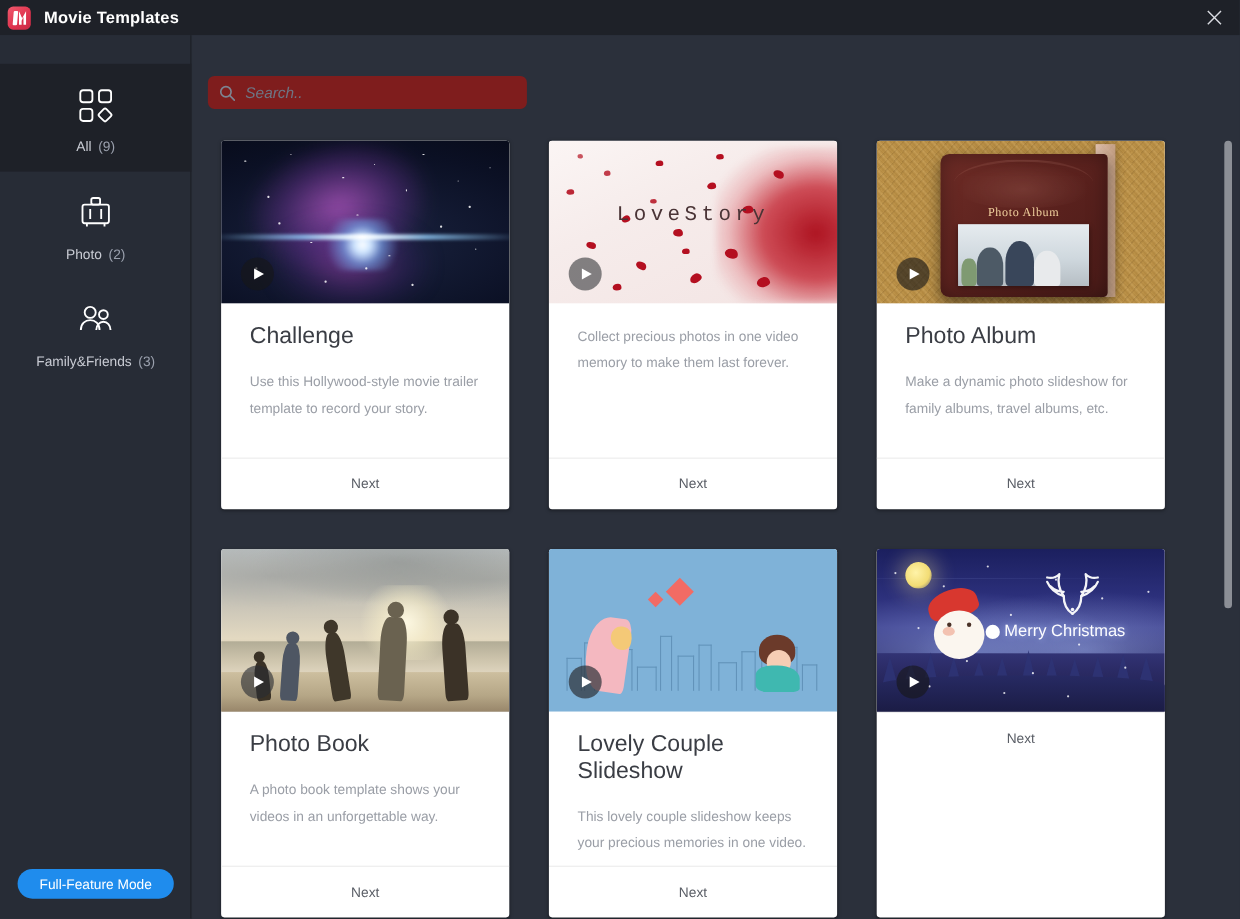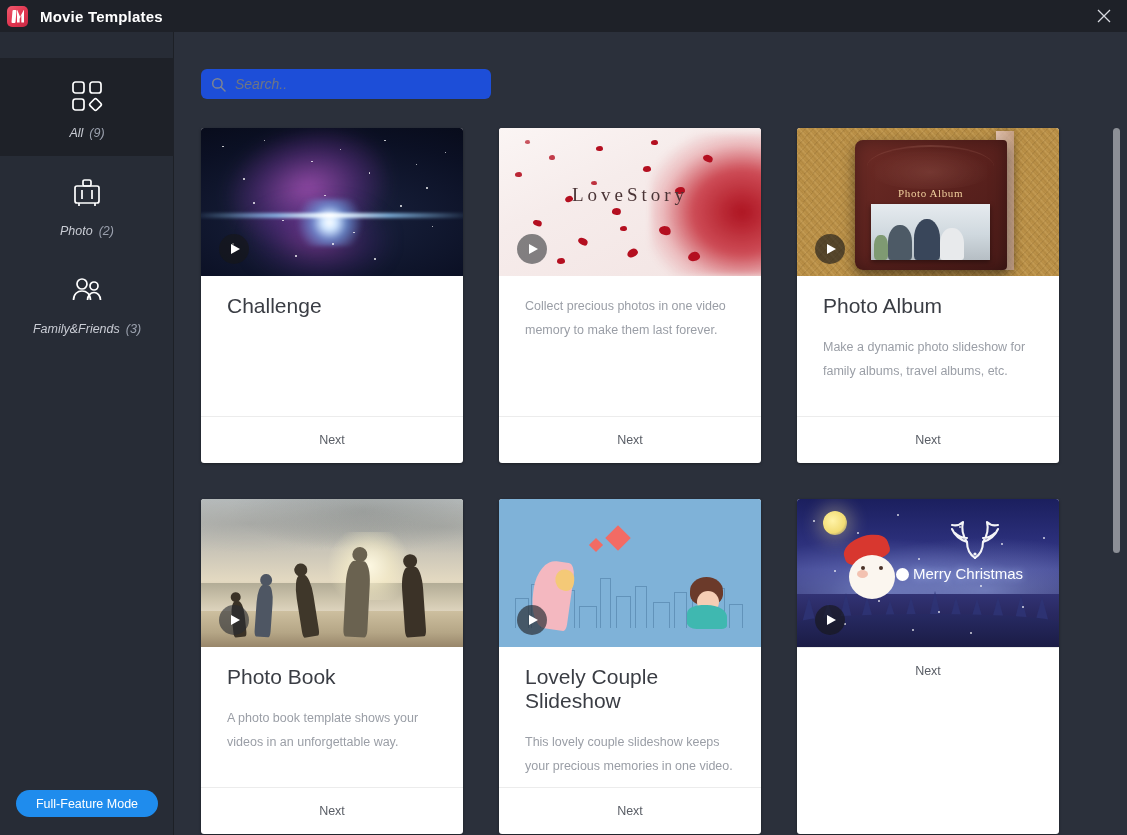--- a/index.html
+++ b/index.html
@@ -65,21 +65,21 @@
   }
 
   
   .sidebar {
     position: absolute;
     top: 32px; left: 0;
     width: 174px; height: 803px;
     background: #272c36;
     border-right: 1px solid #1d2026;
   }
-  .nav { padding-top: 26px; font-style: italic; }
+  .nav { padding-top: 26px; }
   .nav-item {
     width: 174px;
     height: 98px;
     display: flex;
     flex-direction: column;
     align-items: center;
     justify-content: center;
     cursor: pointer;
   }
   .nav-item.active { background: #1e2128; }
@@ -121,23 +121,23 @@
 
   
   .main {
     position: absolute;
     top: 32px; left: 175px;
     width: 952px; height: 803px;
     background: #2b303b;
   }
   .search-wrap {
     position: absolute;
-    top: 37px; left: 26px;
+    top: 37px; left: 14px;
     width: 290px; height: 30px;
-    background: #1d4ed8;
+    background: #7f1d1d;
     border-radius: 6px;
     display: flex;
     align-items: center;
     padding: 0 10px;
     justify-content: flex-end;
   }
   .search-icon { color: #7d8492; display: flex; flex: none; }
   .search-input {
     flex: 1;
     background: transparent;
@@ -278,21 +278,21 @@
   }
   .petals i {
     position: absolute;
     background: #b40f20;
     border-radius: 60% 40% 55% 45% / 55% 60% 40% 45%;
   }
   .lovestory-text {
     position: absolute;
     left: 0; right: 0; top: 56px;
     text-align: center;
-    font-family: Liberation Serif, serif;
+    font-family: Liberation Mono, monospace;
     font-size: 19px;
     letter-spacing: 4px;
     color: #4a3436;
   }
 
   
   .art-album { background: repeating-linear-gradient(48deg, #c59a4e 0px, #b98f45 2px, #cda45a 4px, #b98f45 6px); }
   .album-burlap {
     position: absolute; inset: 0;
     background: repeating-linear-gradient(132deg, rgba(90,60,20,.22) 0px, rgba(90,60,20,.05) 2px, rgba(140,100,40,.18) 4px, rgba(90,60,20,.05) 6px);
@@ -633,20 +633,21 @@
               <i style="left:66%;top:88%"></i>
               <i style="left:86%;top:40%"></i>
             <i style="left:20%;top:50%"></i>
               <i style="left:50%;top:78%"></i>
           </div>
         </div>
         <div class="play"></div>
       </div>
       <div class="card-body">
         <div class="card-title">Challenge</div>
+        <div class="card-desc">Use this Hollywood-style movie trailer template to record your story.</div>
       </div>
       <div class="card-next">Next</div>
     </div>
 
     <div class="card">
       <div class="thumb">
         <div class="art art-petals">
           <div class="petal-mass"></div>
           <div class="petals">
             <i style="left:6%;top:30%;width:7px;height:5px;opacity:.9"></i>

